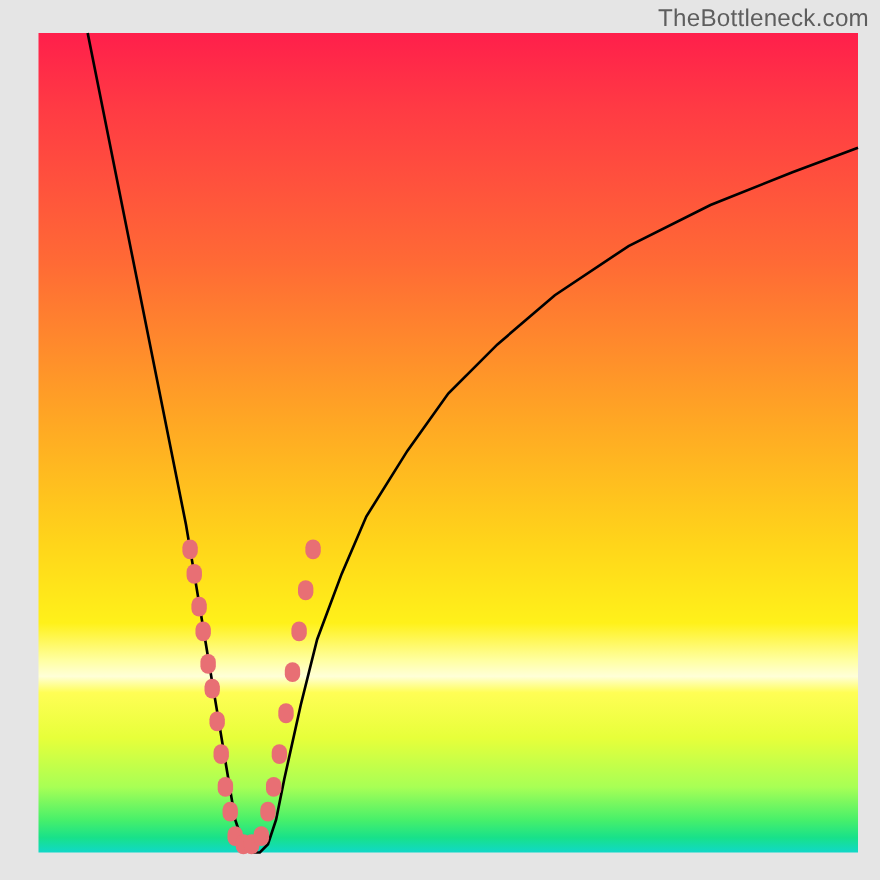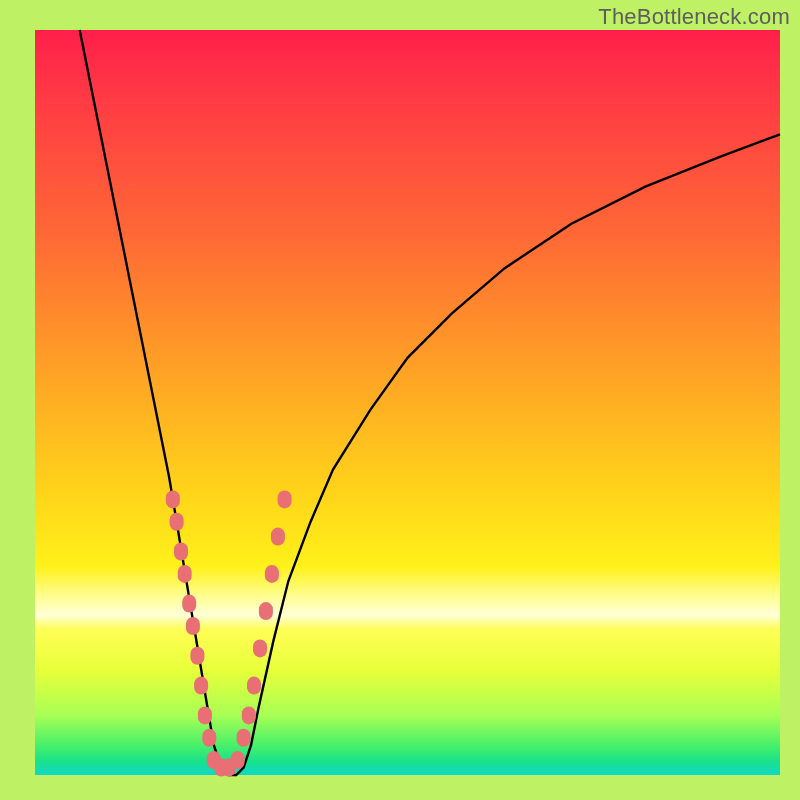--- a/index.html
+++ b/index.html
@@ -10,21 +10,21 @@
     overflow: hidden;
     background: #000;
     font-family: Arial, Helvetica, sans-serif;
   }
   .frame {
     position: absolute;
     left: 0;
     top: 0;
     width: 800px;
     height: 800px;
-    background: #bef264;
+    background: #e5e5e5;
   }
   .plot {
     position: absolute;
     left: 35px;
     top: 30px;
     width: 745px;
     height: 745px;
     
     background: linear-gradient(
       to bottom,

